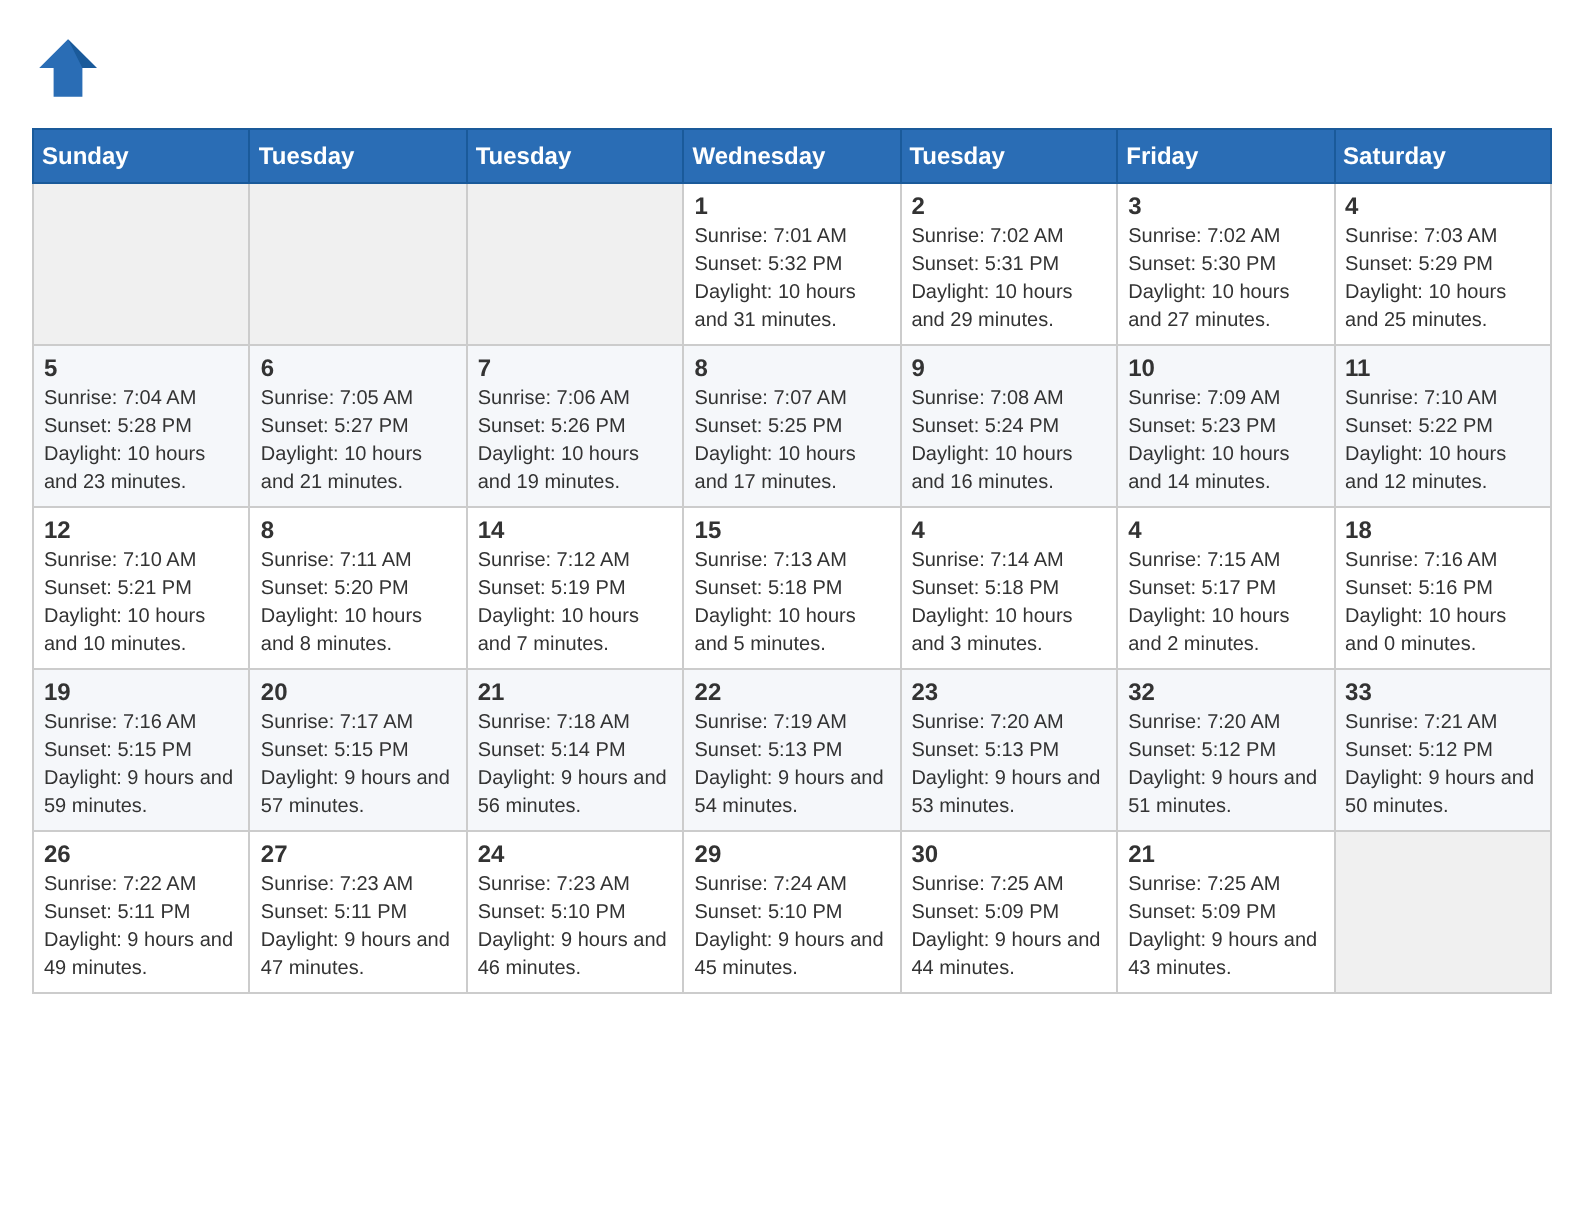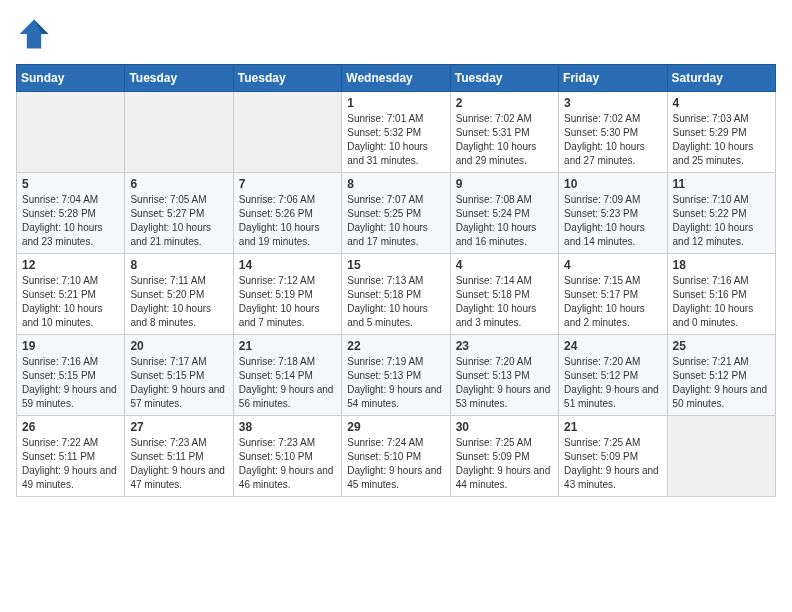--- a/index.html
+++ b/index.html
@@ -222,39 +222,39 @@
         </td>
         <td>
           <span class="day-number">22</span>
           <div class="day-info">Sunrise: 7:19 AM<br>Sunset: 5:13 PM<br>Daylight: 9 hours and 54 minutes.</div>
         </td>
         <td>
           <span class="day-number">23</span>
           <div class="day-info">Sunrise: 7:20 AM<br>Sunset: 5:13 PM<br>Daylight: 9 hours and 53 minutes.</div>
         </td>
         <td>
-          <span class="day-number">24</span>
+          <span class="day-number">32</span>
           <div class="day-info">Sunrise: 7:20 AM<br>Sunset: 5:12 PM<br>Daylight: 9 hours and 51 minutes.</div>
         </td>
         <td>
-          <span class="day-number">25</span>
+          <span class="day-number">33</span>
           <div class="day-info">Sunrise: 7:21 AM<br>Sunset: 5:12 PM<br>Daylight: 9 hours and 50 minutes.</div>
         </td>
       </tr>
       <tr>
         <td>
           <span class="day-number">26</span>
           <div class="day-info">Sunrise: 7:22 AM<br>Sunset: 5:11 PM<br>Daylight: 9 hours and 49 minutes.</div>
         </td>
         <td>
           <span class="day-number">27</span>
           <div class="day-info">Sunrise: 7:23 AM<br>Sunset: 5:11 PM<br>Daylight: 9 hours and 47 minutes.</div>
         </td>
         <td>
-          <span class="day-number">38</span>
+          <span class="day-number">24</span>
           <div class="day-info">Sunrise: 7:23 AM<br>Sunset: 5:10 PM<br>Daylight: 9 hours and 46 minutes.</div>
         </td>
         <td>
           <span class="day-number">29</span>
           <div class="day-info">Sunrise: 7:24 AM<br>Sunset: 5:10 PM<br>Daylight: 9 hours and 45 minutes.</div>
         </td>
         <td>
           <span class="day-number">30</span>
           <div class="day-info">Sunrise: 7:25 AM<br>Sunset: 5:09 PM<br>Daylight: 9 hours and 44 minutes.</div>
         </td>

